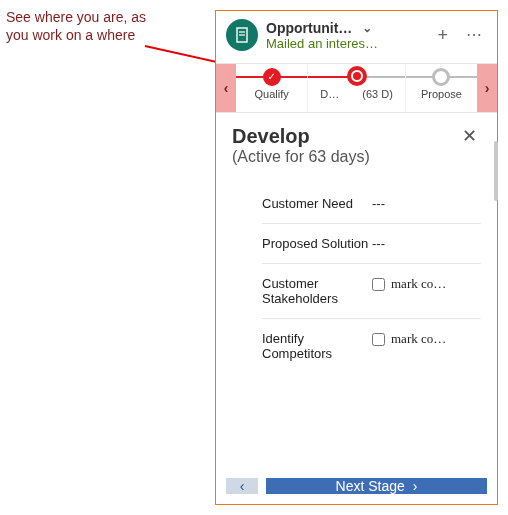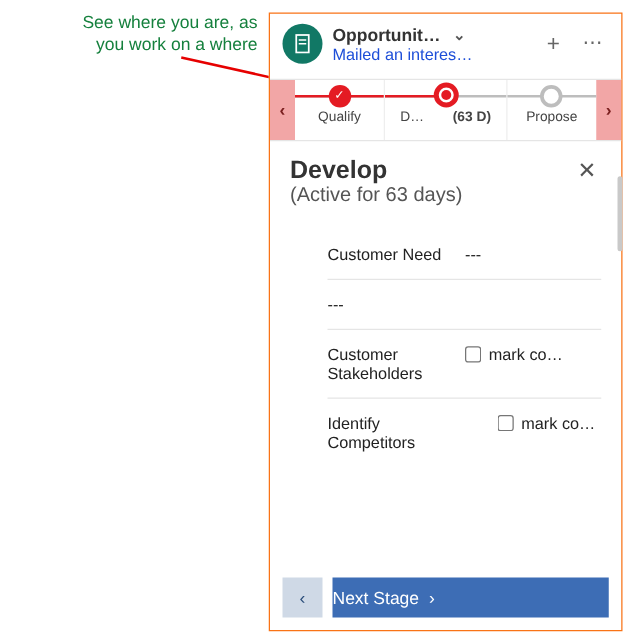--- a/index.html
+++ b/index.html
@@ -10,25 +10,24 @@
     color: #333;
     background: #fff;
     width: 508px;
     height: 515px;
     position: relative;
   }
   .annotation {
     position: absolute;
     top: 8px;
     left: 6px;
-    color: #15803d;
+    color: #7f1d1d;
     font-size: 14px;
     line-height: 1.3;
     width: 200px;
-    text-align: right;
   }
   .arrow-svg {
     position: absolute;
     top: 0;
     left: 0;
     pointer-events: none;
   }
   .app {
     position: absolute;
     top: 10px;
@@ -67,21 +66,21 @@
     font-weight: 600;
     white-space: nowrap;
     overflow: hidden;
     text-overflow: ellipsis;
     display: flex;
     align-items: center;
     gap: 4px;
   }
   .record-sub {
     font-size: 13px;
-    color: #1d4ed8;
+    color: #4d7c0f;
     white-space: nowrap;
     overflow: hidden;
     text-overflow: ellipsis;
   }
   .chev-down {
     color: #555;
     font-size: 12px;
     margin-left: 6px;
   }
   .header-actions {
@@ -176,21 +175,21 @@
     top: 2px; left: 2px;
     width: 8px; height: 8px;
     background: #e41b23;
     border-radius: 50%;
   }
   .node.future {
     background: #fff;
     border: 3px solid #bdbdbd;
   }
   .stage-label { white-space: nowrap; overflow:hidden; text-overflow: ellipsis; padding: 0 12px; }
-  .stage-extra { font-weight: 700; margin-left: 20px; }
+  .stage-extra { font-weight: 400; margin-left: 20px; }
   
   .stage-detail {
     flex: 1;
     padding: 12px 16px 8px 16px;
     display: flex;
     flex-direction: column;
   }
   .detail-head {
     display: flex;
     justify-content: space-between;
@@ -217,21 +216,21 @@
     display: flex;
     flex-direction: column;
   }
   .field {
     display: flex;
     align-items: flex-start;
     padding: 12px 0;
     border-bottom: 1px solid #e5e5e5;
     margin-left: 30px;
   }
-  .field:last-child { border-bottom: none; gap: 26px; }
+  .field:last-child { border-bottom: none; }
   .field-label {
     flex: 0 0 110px;
     font-size: 13px;
     color: #222;
   }
   .field-value {
     flex: 1;
     font-size: 13px;
     color: #222;
     display: flex;
@@ -239,20 +238,21 @@
     gap: 6px;
   }
   .field-value input[type=checkbox] {
     margin: 0;
   }
   .chk-label {
     white-space: nowrap;
     overflow: hidden;
     text-overflow: ellipsis;
     max-width: 80px;
+    font-family: Liberation Serif, serif;
   }
   
   .stage-footer {
     display: flex;
     padding: 6px 10px 10px 10px;
     gap: 8px;
   }
   .back-btn {
     width: 32px;
     background: #cfd9e6;
@@ -262,24 +262,24 @@
     cursor: pointer;
     color: #2a4d7a;
     font-size: 14px;
   }
   .next-btn {
     flex: 1;
     background: #3d6db5;
     color: #fff;
     display: flex;
     align-items: center;
-    justify-content: flex-start;
+    justify-content: center;
     gap: 8px;
     cursor: pointer;
-    height: 32px;
+    height: 16px;
     font-size: 14px;
   }
   .scroll-thumb {
     position: absolute;
     right: -1px;
     top: 130px;
     width: 4px;
     height: 60px;
     background: #c9c9c9;
     border-radius: 2px;
@@ -355,20 +355,21 @@
       <div class="close-x">✕</div>
     </div>
     <div class="fields" id="fields-host">
         <div class="field">
           <div class="field-label">Customer Need</div>
           <div class="field-value">
             <span>---</span>
           </div>
         </div>
         <div class="field">
+          <div class="field-label">Proposed Solution</div>
           <div class="field-value">
             <span>---</span>
           </div>
         </div>
         <div class="field">
           <div class="field-label">Customer Stakeholders</div>
           <div class="field-value">
             <input type="checkbox" style="">
             <span class="chk-label">mark co…</span>
           </div>

